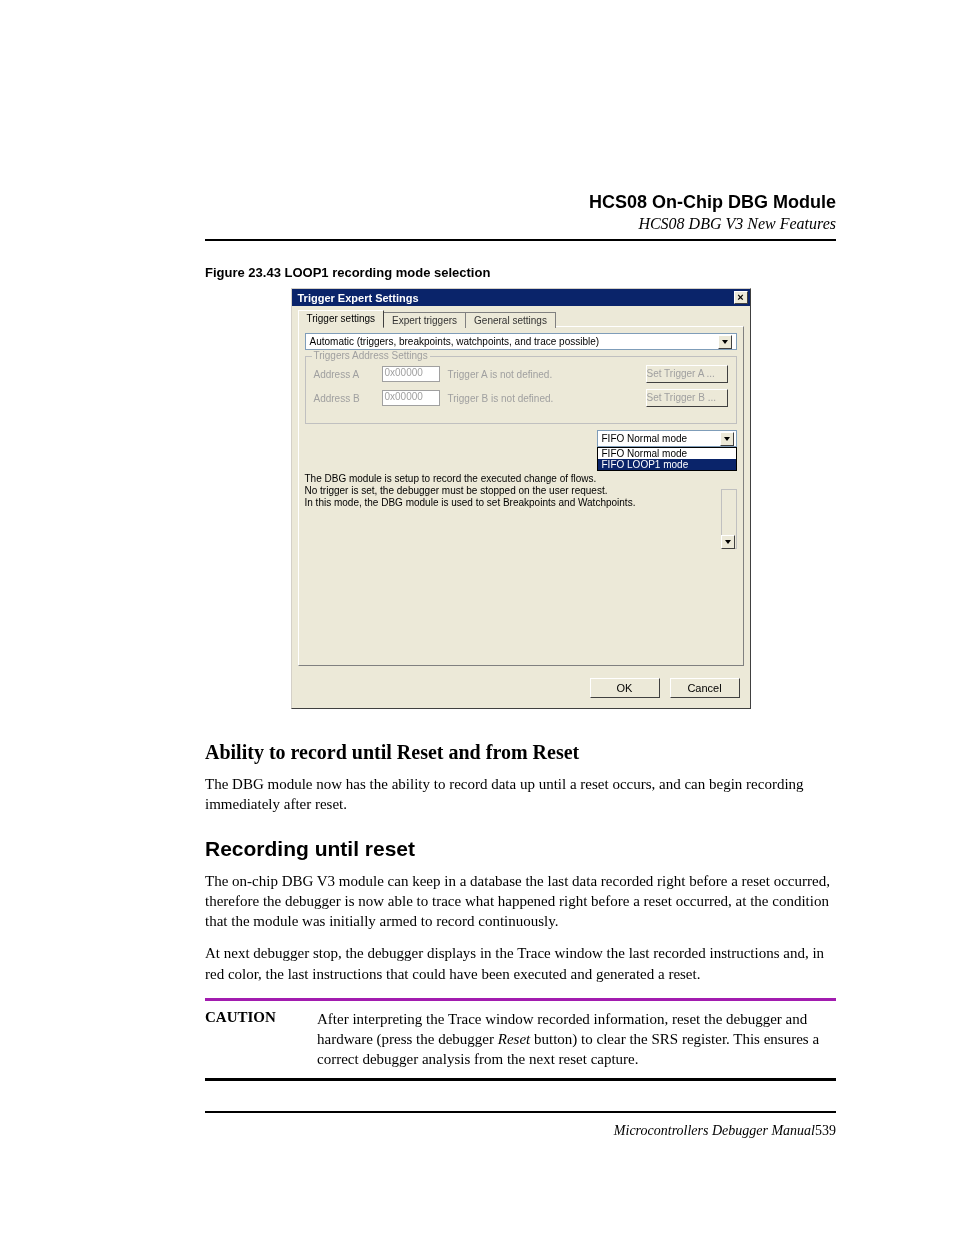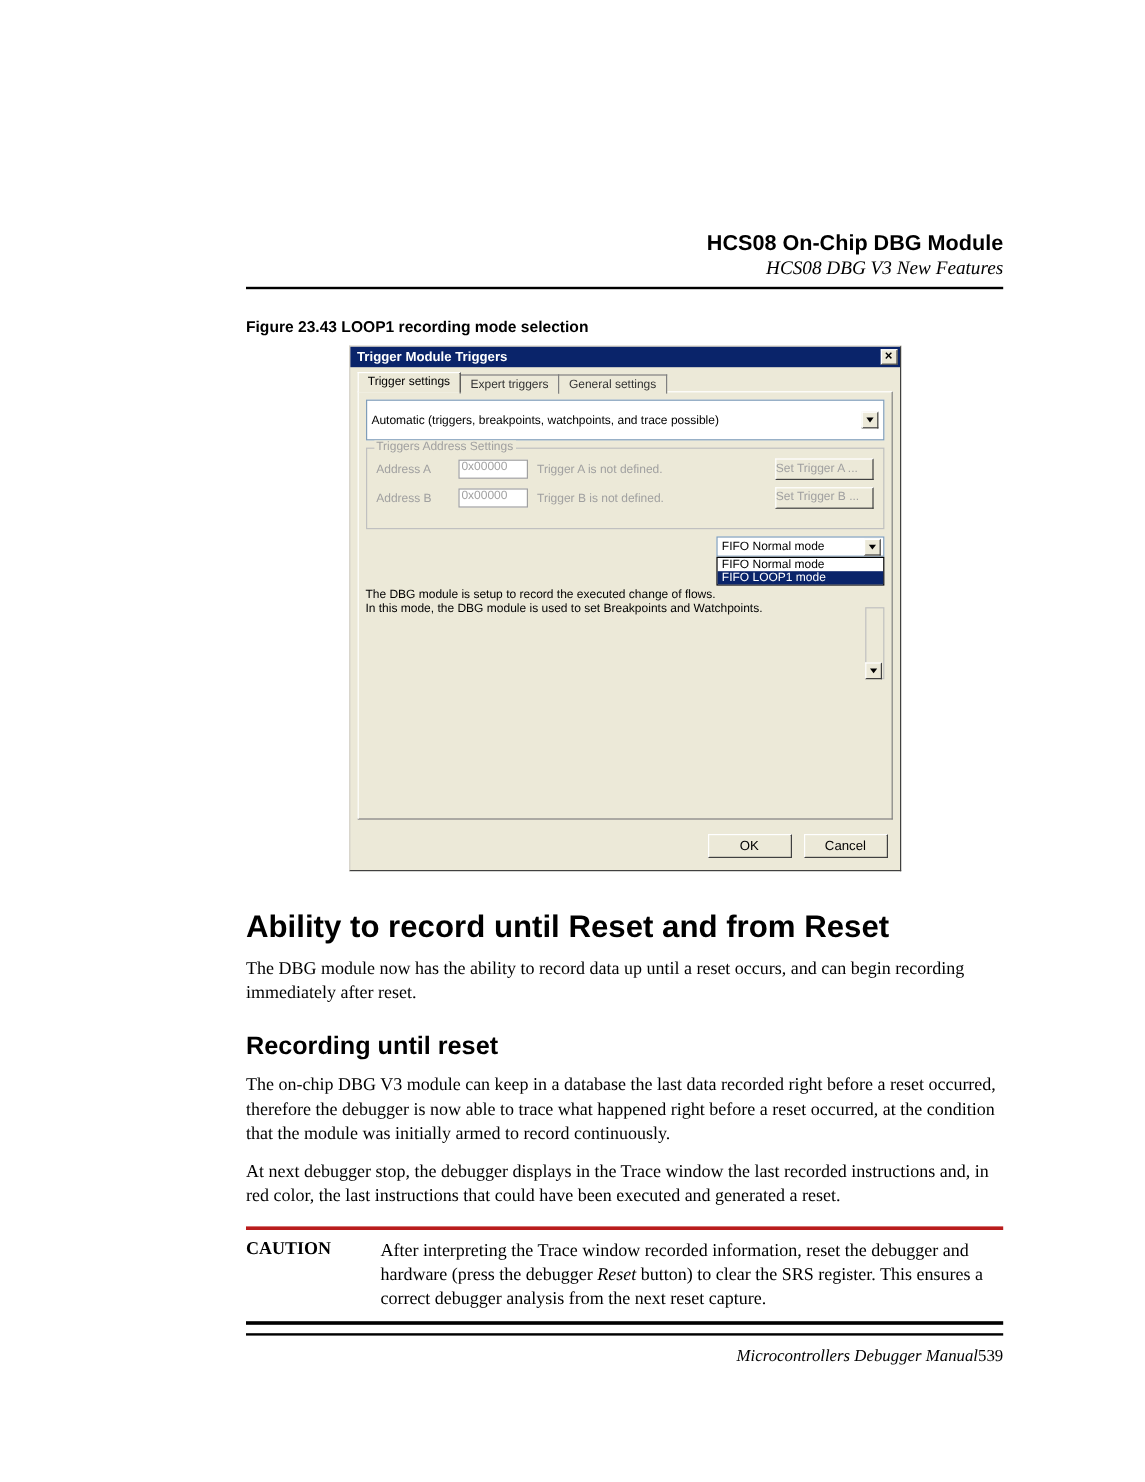--- a/index.html
+++ b/index.html
@@ -112,21 +112,21 @@
     background: #ece9d8;
     padding: 6px;
   }
   .wide-combo {
     background: #fff;
     border: 1px solid #7f9db9;
     padding: 1px 4px;
     display: flex;
     justify-content: space-between;
     align-items: center;
-    height: 34px;
+    height: 17px;
     font-size: 10px;
   }
   .combo-arrow {
     width: 14px;
     height: 14px;
     background: #ece9d8;
     border: 1px solid #fff;
     border-right-color: #404040;
     border-bottom-color: #404040;
     display: inline-block;
@@ -247,41 +247,41 @@
     border: 1px solid #fff;
     border-right-color: #404040;
     border-bottom-color: #404040;
     text-align: center;
     line-height: 18px;
     font-size: 11px;
   }
 
   
   h2.section {
-    font-family: Liberation Sans, sans-serif;
-    font-weight: bold;
-    font-size: 26px;
+    font-family: Liberation Serif, serif;
+    font-weight: bold;
+    font-size: 20px;
     margin-top: 8px;
     margin-bottom: 10px;
     line-height: 1.15;
   }
   h3.sub {
     font-family: Arial, Helvetica, sans-serif;
     font-weight: bold;
     font-size: 21px;
     margin-top: 22px;
     margin-bottom: 10px;
   }
   p.body {
     font-size: 15px;
     line-height: 1.35;
     margin-bottom: 12px;
   }
   .caution-block {
-    border-top: 3px solid #b91c1c;
+    border-top: 3px solid #a21caf;
     border-bottom: 3px solid #000;
     padding: 8px 0;
     display: flex;
     gap: 20px;
     margin-top: 14px;
   }
   .caution-label {
     font-weight: bold;
     font-size: 15px;
     min-width: 92px;
@@ -317,21 +317,21 @@
   <div class="header-block">
     <div class="header-title">HCS08 On-Chip DBG Module</div>
     <div class="header-sub">HCS08 DBG V3 New Features</div>
   </div>
   <hr class="hr-top">
 
   <div class="figure-caption">Figure 23.43  LOOP1 recording mode selection</div>
 
   <div class="dialog">
     <div class="titlebar">
-      <span>Trigger Module Triggers</span>
+      <span>Trigger Expert Settings</span>
       <span class="closebox">×</span>
     </div>
     <div class="tabs">
       <div class="tab active">Trigger settings</div>
       <div class="tab">Expert triggers</div>
       <div class="tab">General settings</div>
     </div>
     <div class="panel">
       <div class="wide-combo">
         <span>Automatic (triggers, breakpoints, watchpoints, and trace possible)</span>
@@ -362,20 +362,21 @@
         </div>
         <div class="mode-dropdown">
           <div>FIFO Normal mode</div>
           <div class="sel">FIFO LOOP1 mode</div>
         </div>
       </div>
 
       <div class="desc-row">
         <div class="desc-text">
           <div>The DBG module is setup to record the executed change of flows.</div>
+          <div>No trigger is set, the debugger must be stopped on the user request.</div>
           <div>In this mode, the DBG module is used to set Breakpoints and Watchpoints.</div>
         </div>
         <div class="scroll-stub">
           <span class="combo-arrow" style="position:absolute;bottom:-1px;left:-1px;"></span>
         </div>
       </div>
 
       <div style="height:110px;"></div>
     </div>
     <div class="dlg-buttons">

